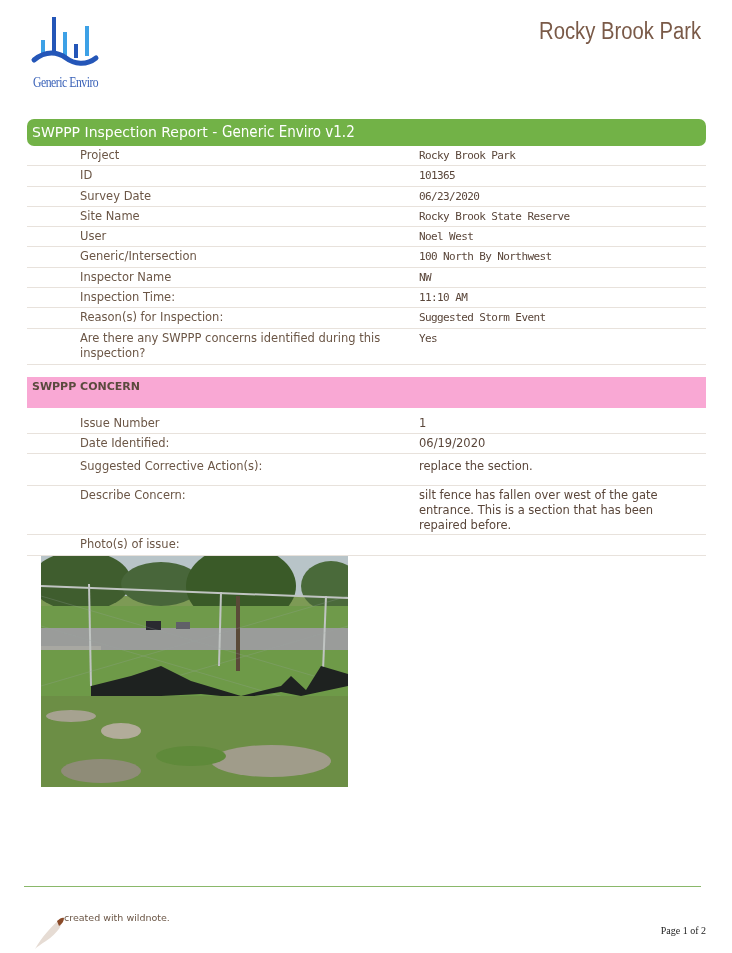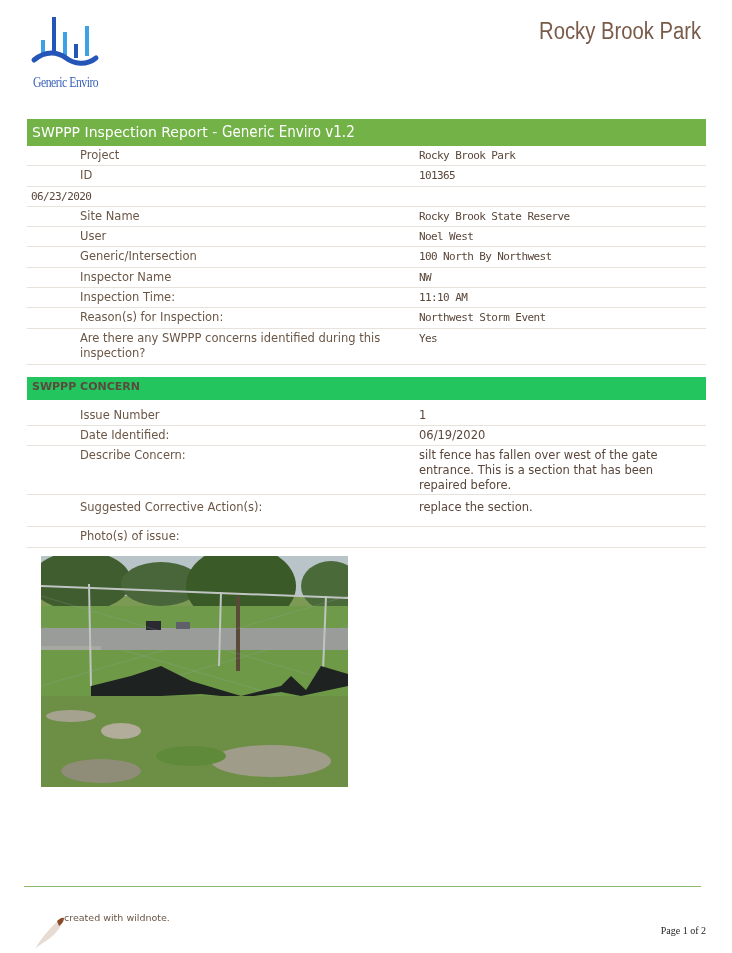--- a/index.html
+++ b/index.html
@@ -5,28 +5,28 @@
   html, body { margin:0; padding:0; background:#ffffff; }
   body { width:732px; height:953px; position:relative; overflow:hidden;
          font-family:"DejaVu Sans", sans-serif; color:#5a4a3e; }
   .logo { position:absolute; left:30px; top:14px; width:72px; height:82px; }
   .logo-text { position:absolute; left:33px; top:74px; font-family:"Liberation Serif", serif;
                font-size:15px; color:#3a62b8; letter-spacing:-0.6px; transform:scaleX(0.78); transform-origin:left top; white-space:nowrap; }
   .site-title { position:absolute; right:31px; top:18px; font-family:"Liberation Sans", sans-serif;
                 font-size:23px; color:#7a5a48; transform:scaleX(0.88); transform-origin:right top; white-space:nowrap; }
   .report { position:absolute; left:27px; top:119px; width:679px; }
   .report-header { background:#72b247; color:#ffffff; height:27px; line-height:27px; padding-left:5px;
-                   font-size:14px; white-space:nowrap; }
+                   font-size:14px; white-space:nowrap;border-radius:7px; }
   .report-header .hdr-b { font-size:15px; transform:scaleX(0.9); display:inline-block; transform-origin:left center; }
   .row { display:flex; border-bottom:1px solid #e8e2dc; font-size:11.5px; min-height:19.3px; }
   .row .lbl { width:340px; padding:2px 5px 1px 5px; color:#6b5646; line-height:15px; box-sizing:border-box;margin-left:48px;}
   .row .val { flex:1; padding:2px 4px 1px 4px; color:#5a463a; line-height:15px; box-sizing:border-box;}
   .row .val.cond { font-family:"DejaVu Sans Mono", monospace; font-size:11px; letter-spacing:-0.6px; }
   .gap { height:12px; }
-  .section { background:#22c55e; height:23px; line-height:20px; font-size:11px; font-weight:bold; color:#5a4a3e; padding-left:5px; margin-bottom:6px; }
+  .section { background:#f9a8d4; height:31px; line-height:20px; font-size:11px; font-weight:bold; color:#5a4a3e; padding-left:5px; margin-bottom:6px; }
   .photo { position:absolute; left:41px; top:556px; width:307px; height:231px; overflow:hidden; background:#6f8f4e; }
   .footer-line { position:absolute; left:24px; top:886px; width:677px; height:1px; background:#8ab86a; }
   .feather { position:absolute; left:32px; top:915px; width:36px; height:36px; }
   .created { position:absolute; left:64px; top:912px; font-size:9.5px; color:#6b5646; }
   .page-num { position:absolute; right:26px; top:925px; font-family:Liberation Serif, serif; font-size:10px; color:#222; }
 </style>
 </head>
 <body>
 
 <svg class="logo" viewBox="0 0 72 82">
@@ -48,20 +48,21 @@
 
   <div class="row">
     <div class="lbl">Project</div>
     <div class="val cond">Rocky Brook Park</div>
   </div>
   <div class="row">
     <div class="lbl">ID</div>
     <div class="val cond">101365</div>
   </div>
   <div class="row">
+    <div class="lbl">Survey Date</div>
     <div class="val cond">06/23/2020</div>
   </div>
   <div class="row">
     <div class="lbl">Site Name</div>
     <div class="val cond">Rocky Brook State Reserve</div>
   </div>
   <div class="row">
     <div class="lbl">User</div>
     <div class="val cond">Noel West</div>
   </div>
@@ -72,45 +73,45 @@
   <div class="row">
     <div class="lbl">Inspector Name</div>
     <div class="val cond">NW</div>
   </div>
   <div class="row">
     <div class="lbl">Inspection Time:</div>
     <div class="val cond">11:10 AM</div>
   </div>
   <div class="row">
     <div class="lbl">Reason(s) for Inspection:</div>
-    <div class="val cond">Northwest Storm Event</div>
+    <div class="val cond">Suggested Storm Event</div>
   </div>
   <div class="row" style="min-height:35px;">
     <div class="lbl">Are there any SWPPP concerns identified during this inspection?</div>
     <div class="val cond">Yes</div>
   </div>
 
   <div class="gap"></div>
   <div class="section">SWPPP CONCERN</div>
 
   <div class="row">
     <div class="lbl">Issue Number</div>
     <div class="val">1</div>
   </div>
   <div class="row">
     <div class="lbl">Date Identified:</div>
     <div class="val">06/19/2020</div>
   </div>
+  <div class="row" style="min-height:28px; padding-top:3px;">
+    <div class="lbl">Suggested Corrective Action(s):</div>
+    <div class="val">replace the section.</div>
+  </div>
   <div class="row" style="min-height:40px;">
     <div class="lbl">Describe Concern:</div>
     <div class="val" style="padding-right:8px;">silt fence has fallen over west of the gate entrance. This is a section that has been repaired before.</div>
-  </div>
-  <div class="row" style="min-height:28px; padding-top:3px;">
-    <div class="lbl">Suggested Corrective Action(s):</div>
-    <div class="val">replace the section.</div>
   </div>
   <div class="row">
     <div class="lbl">Photo(s) of issue:</div>
     <div class="val"></div>
   </div>
 </div>
 
 <svg class="photo" viewBox="0 0 307 231" preserveAspectRatio="none">
   <rect x="0" y="0" width="307" height="231" fill="#7d9a55"></rect>
   <rect x="0" y="0" width="307" height="40" fill="#b8c4c8"></rect>

